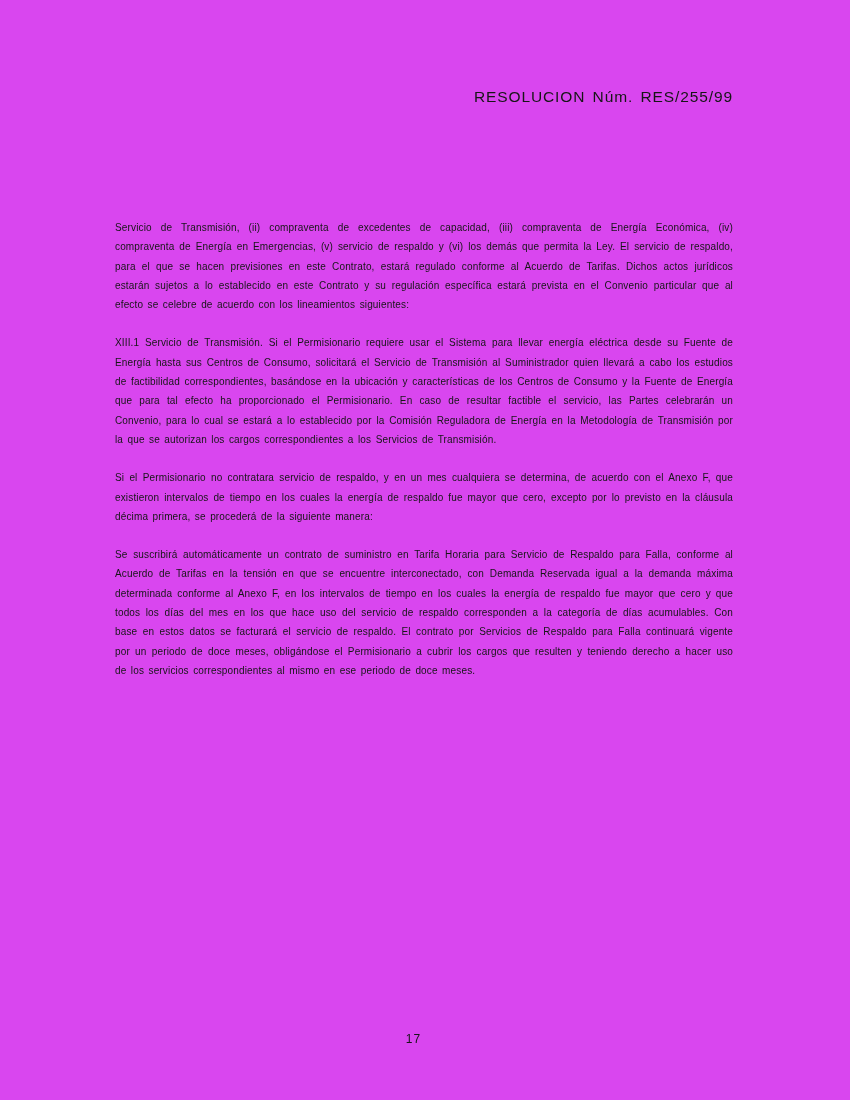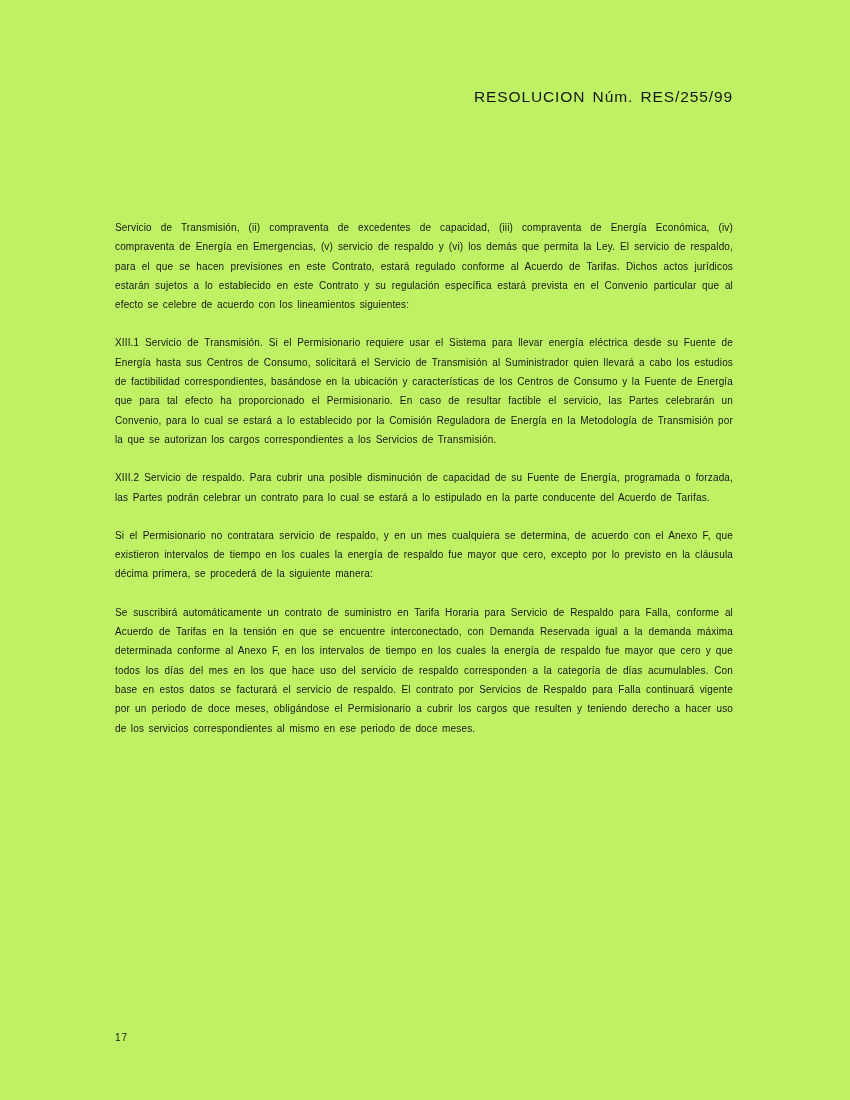--- a/index.html
+++ b/index.html
@@ -7,21 +7,21 @@
   html, body {
     width: 850px;
     height: 1100px;
     background: #ffffff;
   }
 
   .page {
     position: relative;
     width: 850px;
     height: 1100px;
-    background: #bef264;
+    background: #d946ef;
     font-family: "Liberation Sans", sans-serif;
     color: #161616;
     overflow: hidden;
   }
 
   .doc-header {
     position: absolute;
     top: 88px;
     left: 115px;
     width: 618px;
@@ -52,36 +52,35 @@
 
   .doc-body p:last-child {
     margin-bottom: 0;
   }
 
   .page-number {
     position: absolute;
     top: 1032px;
     left: 115px;
     width: 597px;
-    text-align: left;
-    font-size: 10px;
+    text-align: center;
+    font-size: 12px;
     letter-spacing: 1px;
     color: #161616;
   }
 </style>
 </head>
 <body>
 
 <div class="page">
 
   <div class="doc-header">RESOLUCION Núm. RES/255/99</div>
 
   <div class="doc-body">
     <p>Servicio de Transmisión, (ii) compraventa de excedentes de capacidad, (iii) compraventa de Energía Económica, (iv) compraventa de Energía en Emergencias, (v) servicio de respaldo y (vi) los demás que permita la Ley. El servicio de respaldo, para el que se hacen previsiones en este Contrato, estará regulado conforme al Acuerdo de Tarifas. Dichos actos jurídicos estarán sujetos a lo establecido en este Contrato y su regulación específica estará prevista en el Convenio particular que al efecto se celebre de acuerdo con los lineamientos siguientes:</p>
     <p>XIII.1 Servicio de Transmisión. Si el Permisionario requiere usar el Sistema para llevar energía eléctrica desde su Fuente de Energía hasta sus Centros de Consumo, solicitará el Servicio de Transmisión al Suministrador quien llevará a cabo los estudios de factibilidad correspondientes, basándose en la ubicación y características de los Centros de Consumo y la Fuente de Energía que para tal efecto ha proporcionado el Permisionario. En caso de resultar factible el servicio, las Partes celebrarán un Convenio, para lo cual se estará a lo establecido por la Comisión Reguladora de Energía en la Metodología de Transmisión por la que se autorizan los cargos correspondientes a los Servicios de Transmisión.</p>
-    <p>XIII.2 Servicio de respaldo. Para cubrir una posible disminución de capacidad de su Fuente de Energía, programada o forzada, las Partes podrán celebrar un contrato para lo cual se estará a lo estipulado en la parte conducente del Acuerdo de Tarifas.</p>
     <p>Si el Permisionario no contratara servicio de respaldo, y en un mes cualquiera se determina, de acuerdo con el Anexo F, que existieron intervalos de tiempo en los cuales la energía de respaldo fue mayor que cero, excepto por lo previsto en la cláusula décima primera, se procederá de la siguiente manera:</p>
     <p>Se suscribirá automáticamente un contrato de suministro en Tarifa Horaria para Servicio de Respaldo para Falla, conforme al Acuerdo de Tarifas en la tensión en que se encuentre interconectado, con Demanda Reservada igual a la demanda máxima determinada conforme al Anexo F, en los intervalos de tiempo en los cuales la energía de respaldo fue mayor que cero y que todos los días del mes en los que hace uso del servicio de respaldo corresponden a la categoría de días acumulables. Con base en estos datos se facturará el servicio de respaldo. El contrato por Servicios de Respaldo para Falla continuará vigente por un periodo de doce meses, obligándose el Permisionario a cubrir los cargos que resulten y teniendo derecho a hacer uso de los servicios correspondientes al mismo en ese periodo de doce meses.</p>
   </div>
 
   <div class="page-number">17</div>
 
 </div>
 
 </body></html>

